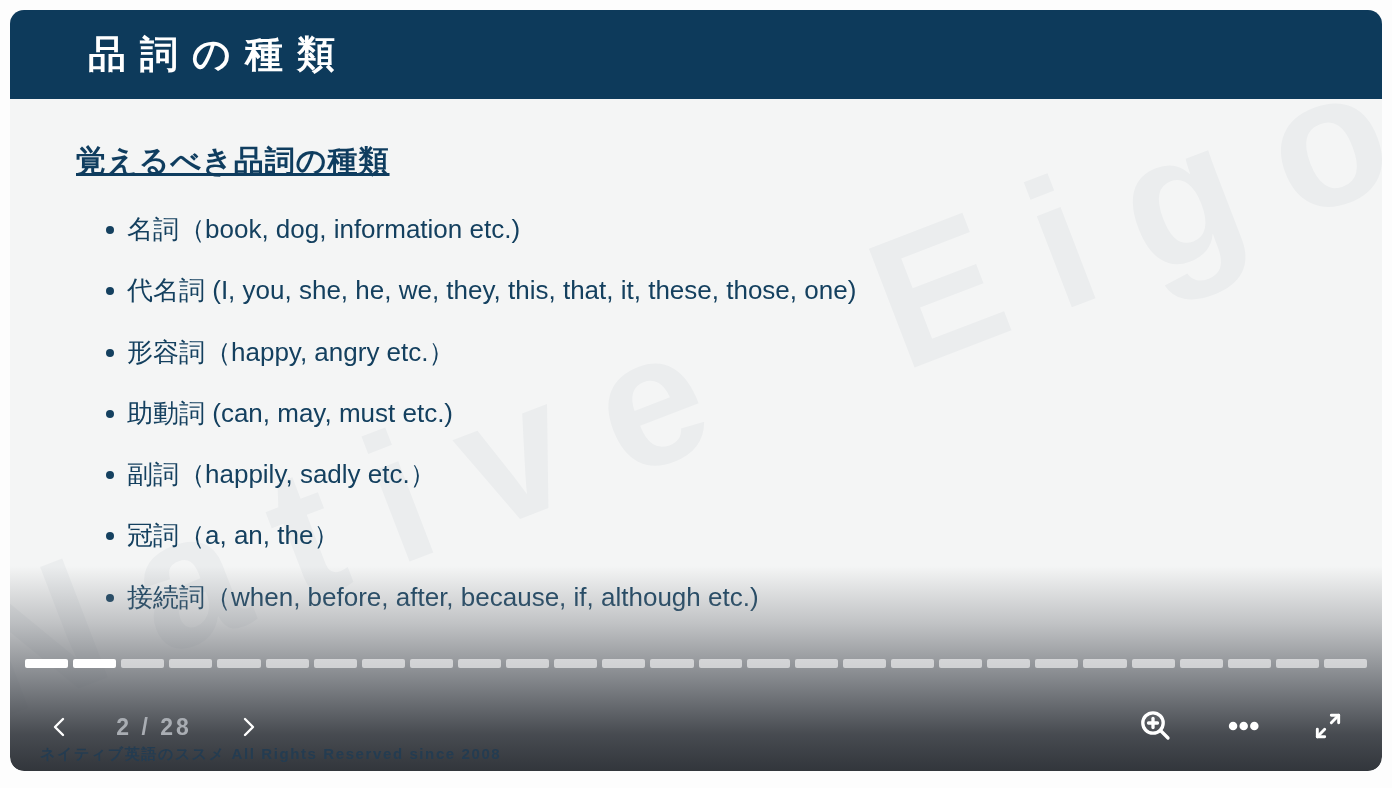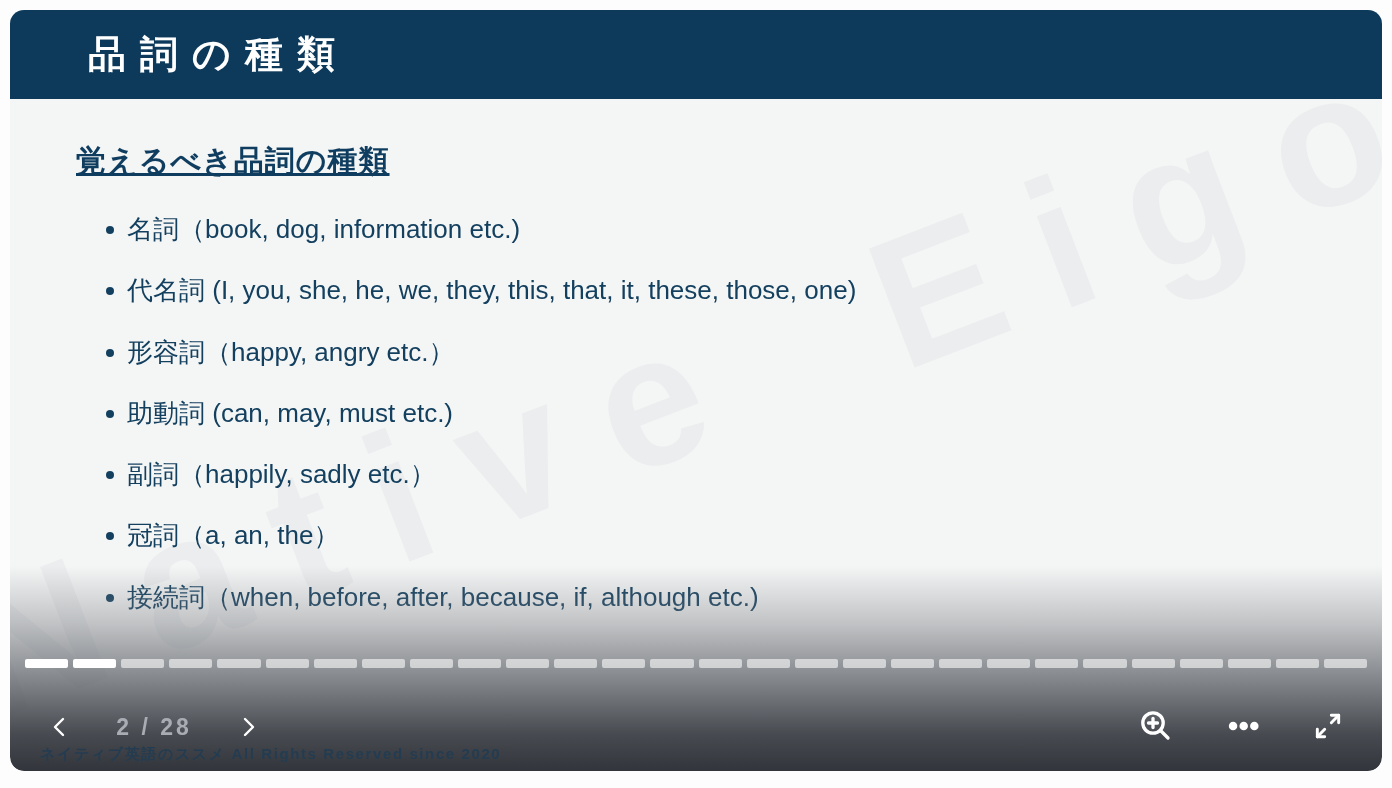--- a/index.html
+++ b/index.html
@@ -162,16 +162,16 @@
           <svg width="32" height="32" viewBox="0 0 24 24">
             <path d="M14.5 4 H20 V9.5"></path>
               <path d="M20 4 L14.5 9.5"></path>
             <path d="M9.5 20 H4 V14.5"></path>
               <path d="M4 20 L9.5 14.5"></path>
           </svg>
         </span>
       </button>
     </div>
 
-    <div class="copyright">ネイティブ英語のススメ All Rights Reserved since 2020</div>
+    <div class="copyright">ネイティブ英語のススメ All Rights Reserved since 2008</div>
   </div>
 
 </div>
 
 </body></html>

